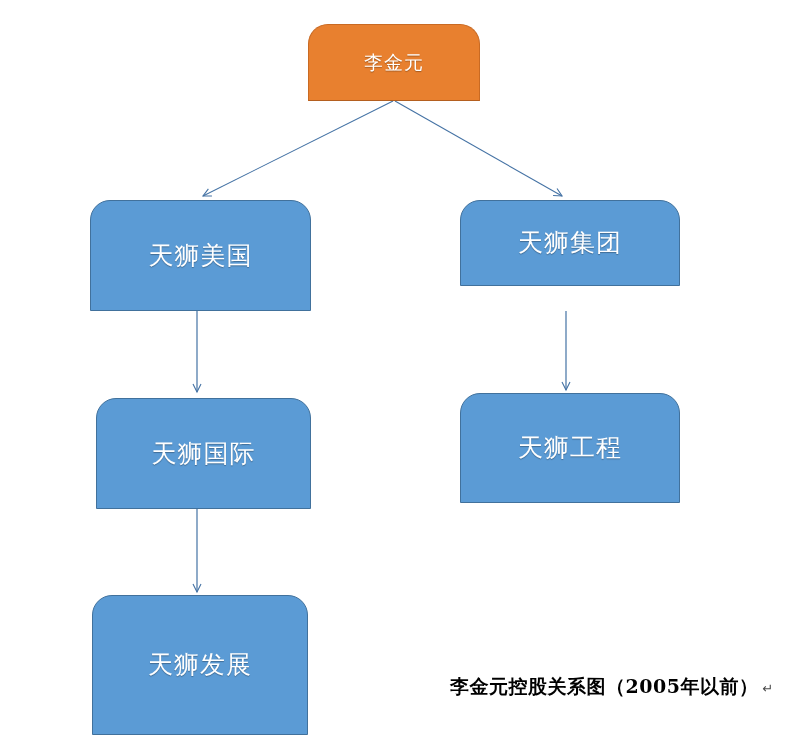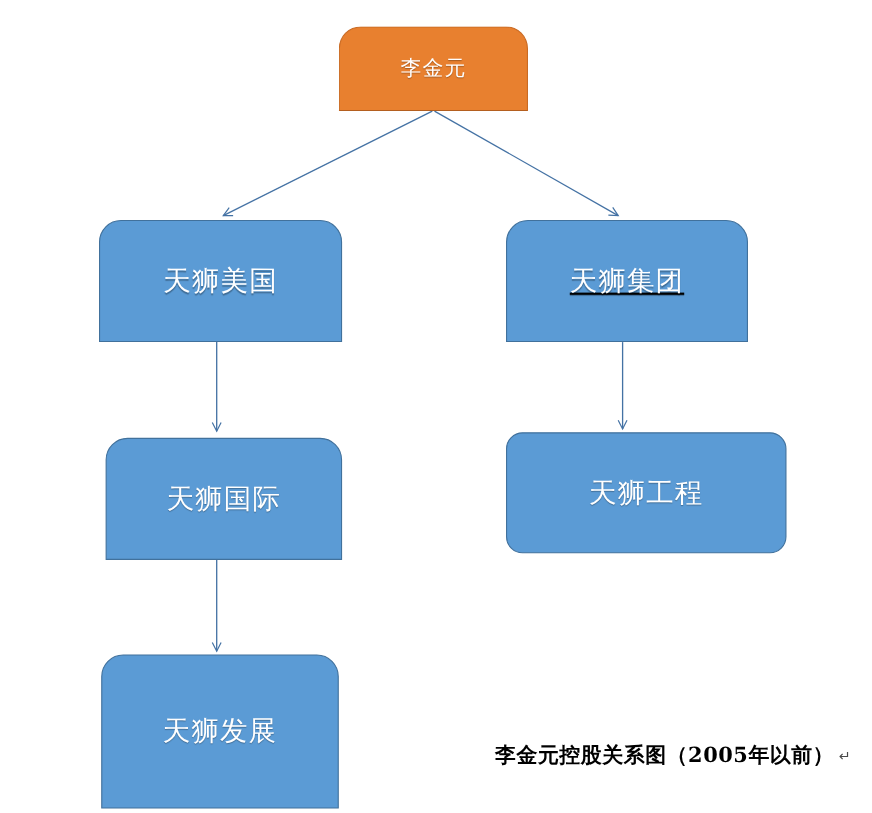--- a/index.html
+++ b/index.html
@@ -104,29 +104,29 @@
   </svg>
 
   <div class="node node-root" style="left:308px; top:24px; width:172px; height:77px;">
     <span class="node-label">李金元</span>
   </div>
 
   <div class="node node-blue" style="left:90px; top:200px; width:221px; height:111px;">
     <span class="node-label">天狮美国</span>
   </div>
 
-  <div class="node node-blue" style="left:460px; top:200px; width:220px; height:111px;text-decoration:underline;">
+  <div class="node node-blue" style="left:460px; top:200px; width:220px; height:86px;">
     <span class="node-label">天狮集团</span>
   </div>
 
   <div class="node node-blue" style="left:96px; top:398px; width:215px; height:111px;">
     <span class="node-label">天狮国际</span>
   </div>
 
-  <div class="node node-blue" style="left:460px; top:393px; width:255px; height:110px;border-radius:15px;">
+  <div class="node node-blue" style="left:460px; top:393px; width:220px; height:110px;">
     <span class="node-label">天狮工程</span>
   </div>
 
   <div class="node node-blue" style="left:92px; top:595px; width:216px; height:140px;">
     <span class="node-label">天狮发展</span>
   </div>
 
   <div class="caption" style="left:450px; top:674px;">
     <span>李金元控股关系图（2005年以前）</span><span class="pilcrow">↵</span>
   </div>

